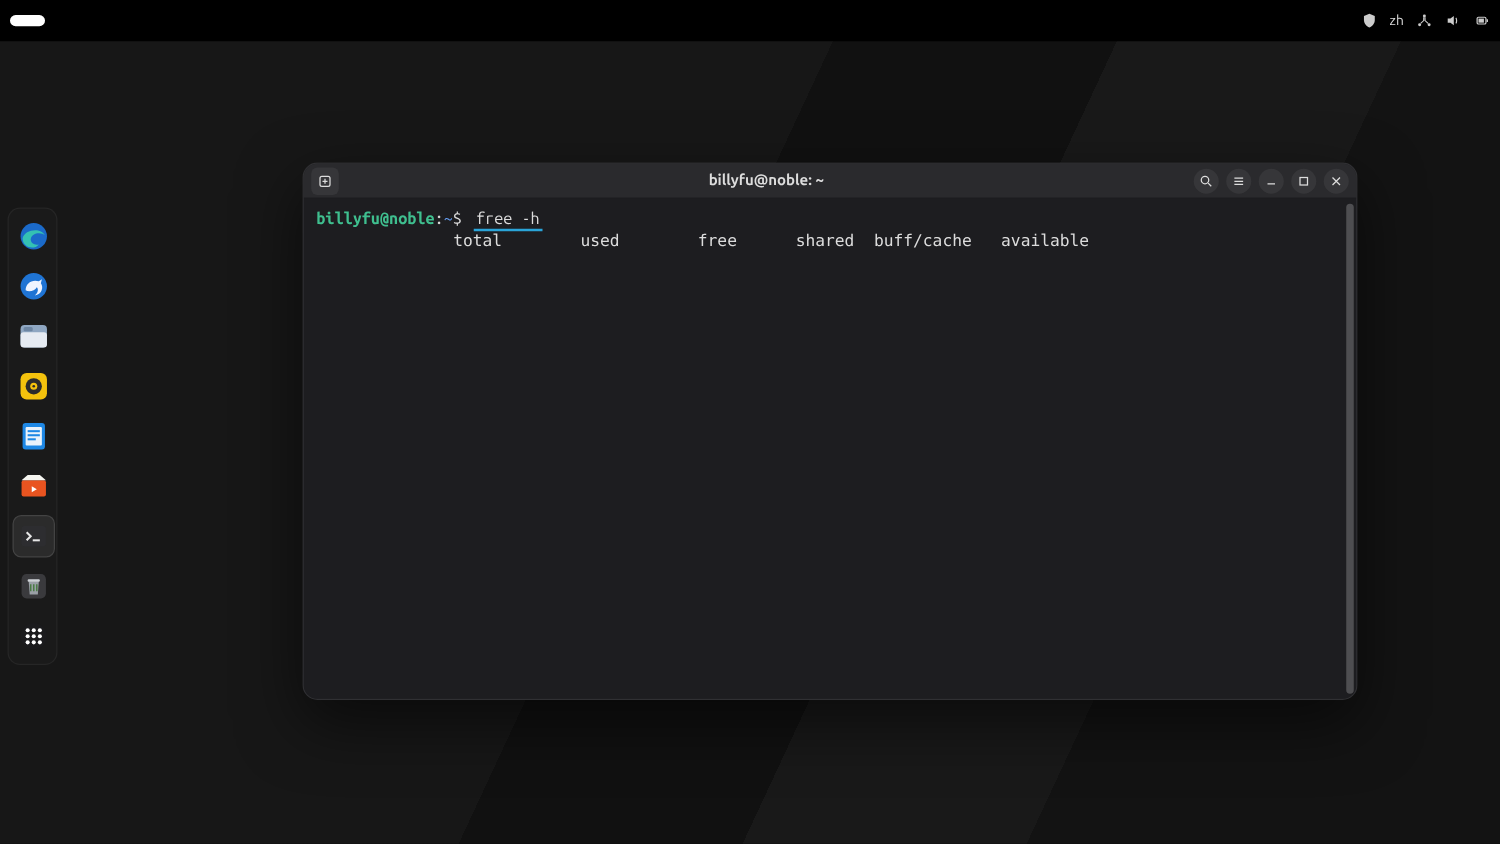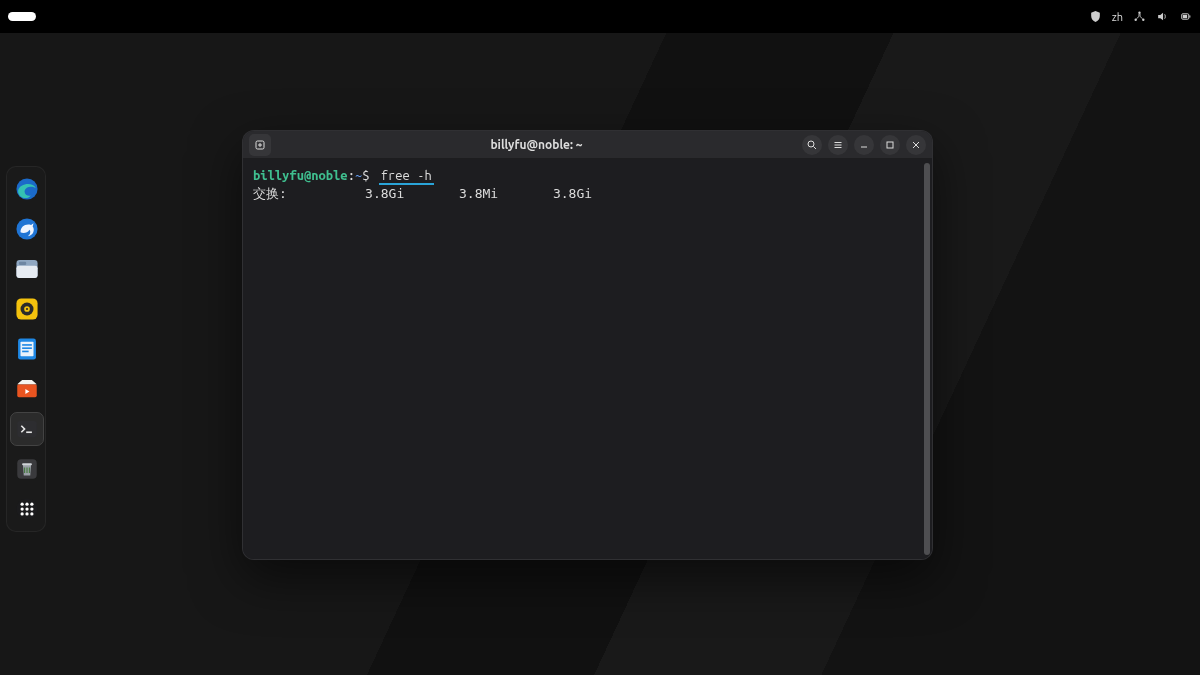--- a/index.html
+++ b/index.html
@@ -34,21 +34,21 @@
   background:rgba(30,30,30,.45); border-radius:10px; padding:6px 4px;
   display:flex; flex-direction:column; gap:8px; z-index:40;
   border:1px solid rgba(255,255,255,.05);
 }
 .dicon{ width:32px; height:32px; border-radius:6px; display:flex; align-items:center; justify-content:center; cursor:pointer; }
 .dicon.active{ outline:1px solid rgba(255,255,255,.18); background:rgba(255,255,255,.08); }
 .dicon svg{ width:26px; height:26px; }
 
 
 .termwin{
-  position:absolute; left:242px; top:130px; width:691px; height:430px;
+  position:absolute; left:242px; top:130px; width:844px; height:430px;
   background:#1f1f22; border-radius:12px; border:1px solid rgba(255,255,255,.08);
   box-shadow:0 18px 50px rgba(0,0,0,.55);
   display:flex; flex-direction:column; overflow:hidden; z-index:30;
 }
 .titlebar{
   height:28px; background:#2a2a2d; display:flex; align-items:center;
   padding:0 6px; gap:6px; color:#ddd; font-size:12px;
   border-bottom:1px solid rgba(0,0,0,.3);
 }
 .tbtn{ width:22px; height:22px; border-radius:5px; background:rgba(255,255,255,.06);
@@ -236,16 +236,16 @@
           <path d="M6 6l12 12M18 6L6 18"></path>
         </svg>
       </div>
   </div>
 
   <div class="termbody">
     <div>
       <span class="prompt-user">billyfu@noble</span><span class="prompt-colon">:</span><span class="prompt-tilde">~</span><span class="prompt-dollar">$</span>
       <span class="cmd underline">free -h</span>
     </div>
-    <pre class="out">交换:          3.8Gi       3.8Mi       3.8Gi</pre>
+    <pre class="out">              total        used        free      shared  buff/cache   available</pre>
     <div class="scrollbar"></div>
   </div>
 </div>
 
 </body></html>

